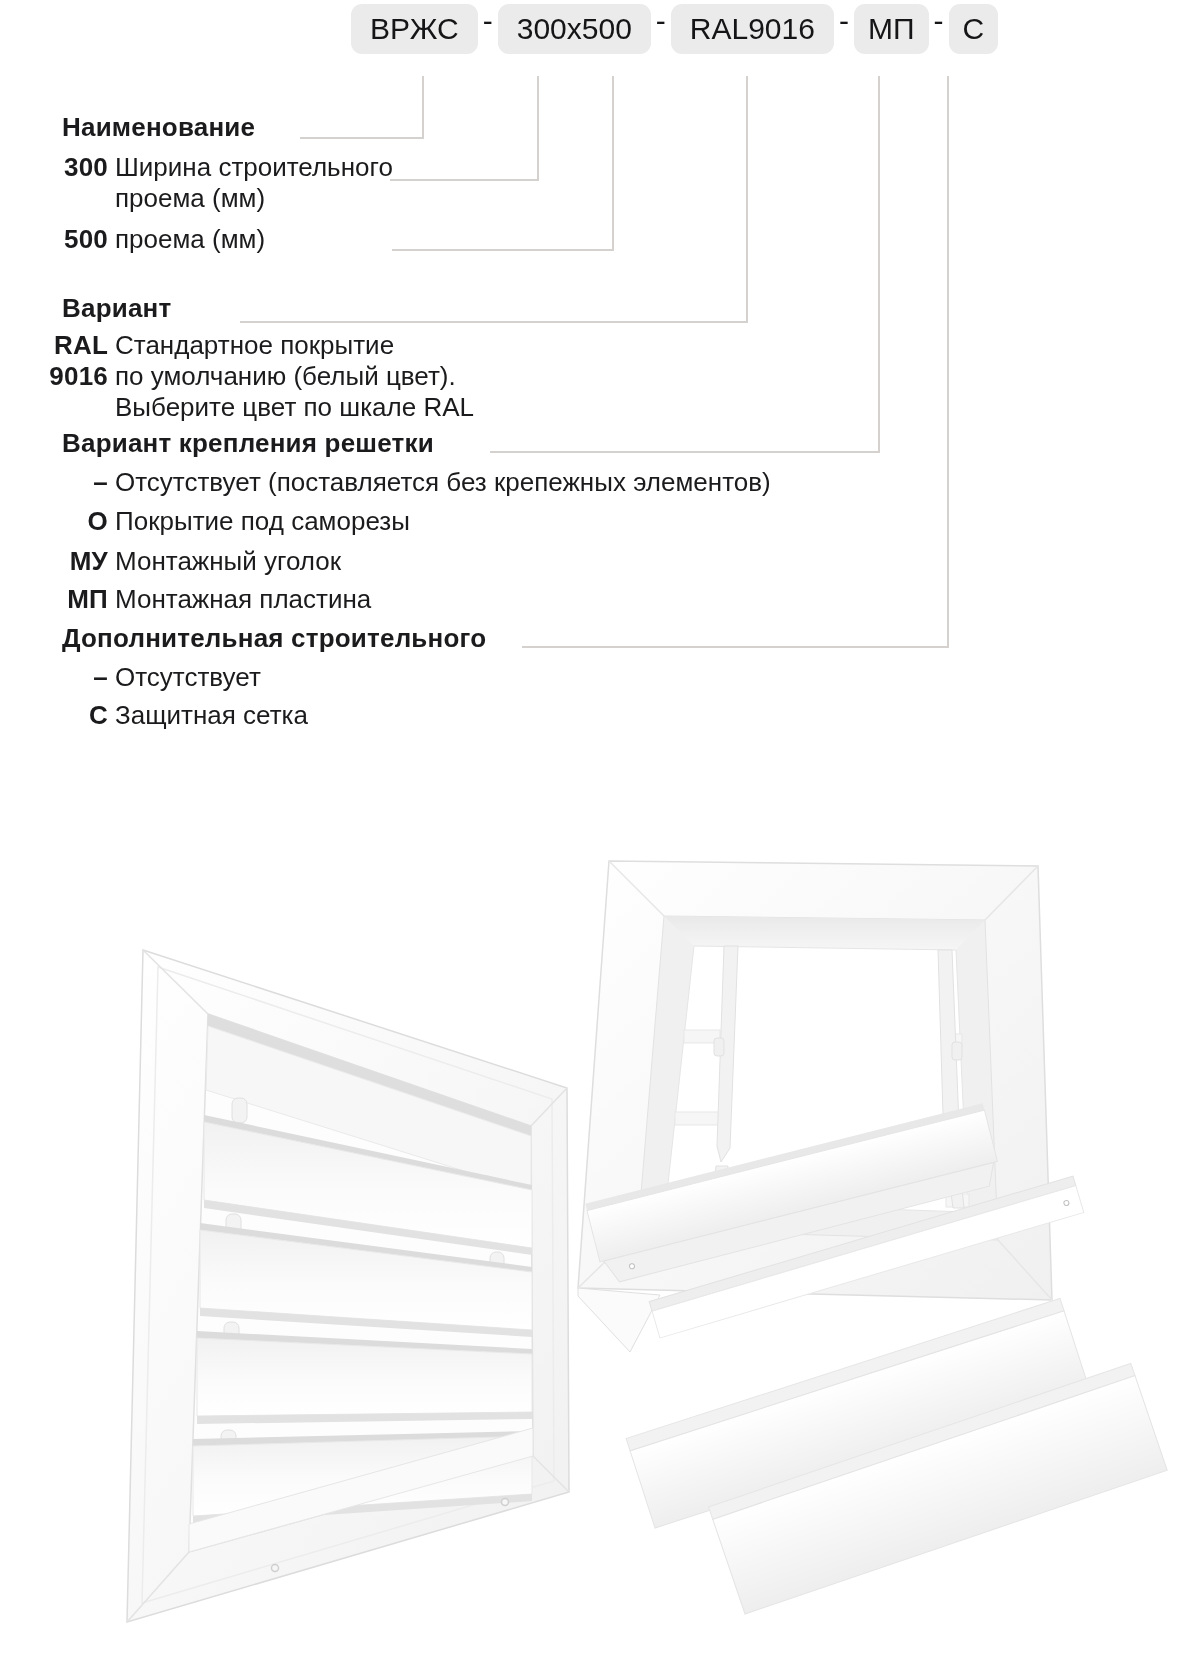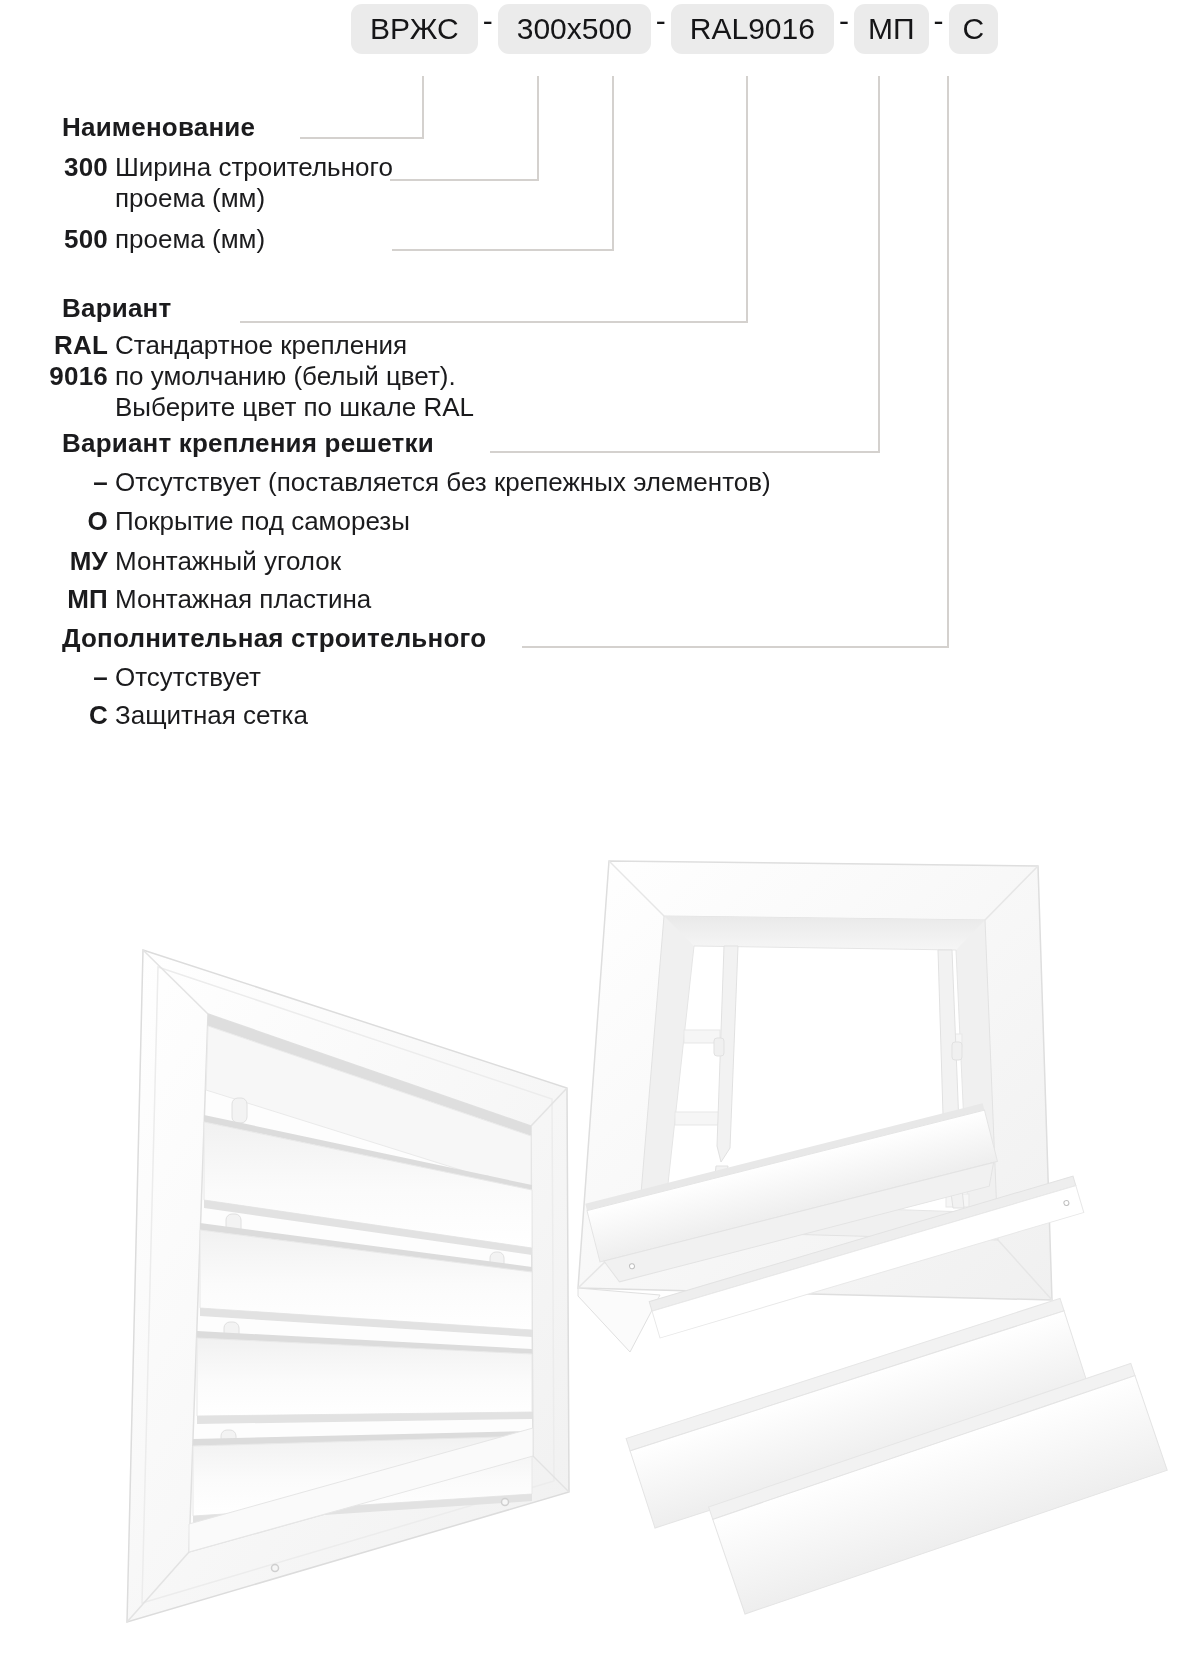--- a/index.html
+++ b/index.html
@@ -77,21 +77,21 @@
     <div class="lrow header" style="top:293px">
       <div class="text">Вариант</div>
     </div>
 
     <div class="lrow item" style="top:330px">
       <div class="code">
         <div>RAL</div>
         <div>9016</div>
       </div>
       <div class="text">
-        <div>Стандартное крепления</div>
+        <div>Стандартное покрытие</div>
         <div>по умолчанию (белый цвет).</div>
         <div>Выберите цвет по шкале RAL</div>
       </div>
     </div>
 
     <div class="lrow header" style="top:428px">
       <div class="text">Вариант крепления решетки</div>
     </div>
 
     <div class="lrow item" style="top:467px">

